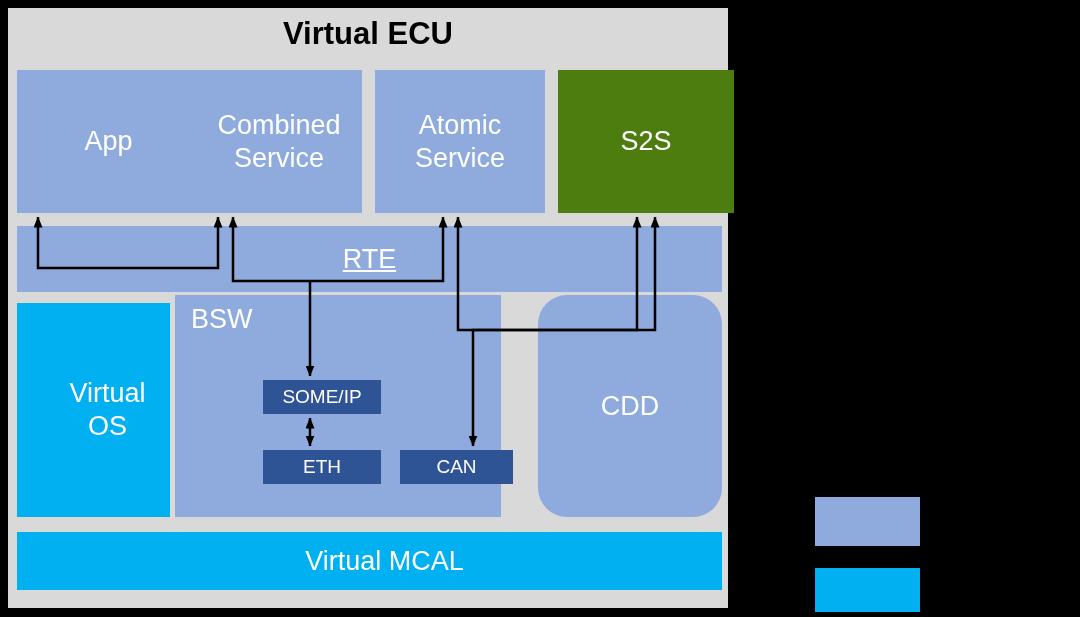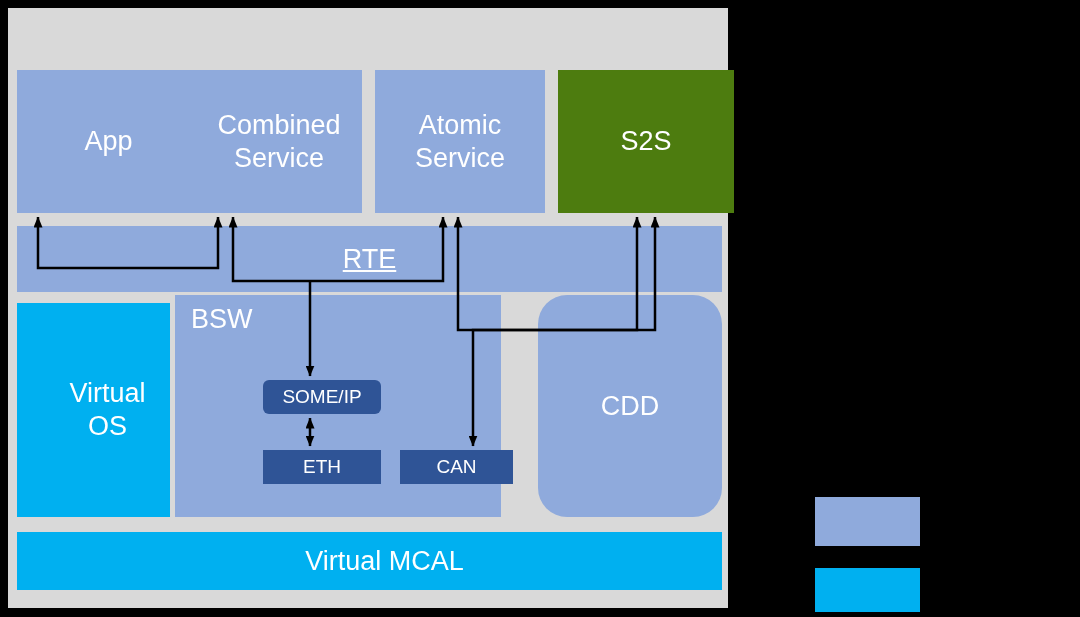--- a/index.html
+++ b/index.html
@@ -17,20 +17,21 @@
   .arrows { position:absolute; left:0; top:0; width:1080px; height:617px; pointer-events:none; }
   .legend-swatch { position:absolute; }
 </style>
 </head>
 <body>
 
 <div class="canvas">
 
   <div class="panel" style="background-color: rgb(217, 217, 217);"></div>
 
+  <div class="diagram-title">Virtual ECU</div>
 
   <div class="box" style="left: 17px; top: 70px; width: 183px; height: 143px; background-color: rgb(143, 170, 220);">
     <span class="box-label">App</span>
   </div>
   <div class="box" style="left: 196px; top: 70px; width: 166px; height: 143px; background-color: rgb(143, 170, 220);">
     <span class="box-label">Combined Service</span>
   </div>
   <div class="box" style="left: 375px; top: 70px; width: 170px; height: 143px; background-color: rgb(143, 170, 220);">
     <span class="box-label">Atomic Service</span>
   </div>
@@ -43,21 +44,21 @@
   </div>
 
   <div class="box" style="left: 17px; top: 303px; width: 153px; height: 214px; background-color: rgb(0, 176, 240); padding-left: 28px;">
     <span class="box-label">Virtual OS</span>
   </div>
 
   <div class="box" style="left: 175px; top: 295px; width: 326px; height: 222px; background-color: rgb(143, 170, 220);">
     <span class="bsw-label">BSW</span>
   </div>
 
-  <div class="box" style="left: 263px; top: 380px; width: 118px; height: 34px; background-color: rgb(47, 84, 150); border-radius: 6px;">
+  <div class="box" style="left: 263px; top: 380px; width: 118px; height: 34px; background-color: rgb(47, 84, 150);">
     <span class="box-label small-label">SOME/IP</span>
   </div>
   <div class="box" style="left: 263px; top: 450px; width: 118px; height: 34px; background-color: rgb(47, 84, 150);">
     <span class="box-label small-label">ETH</span>
   </div>
   <div class="box" style="left: 400px; top: 450px; width: 113px; height: 34px; background-color: rgb(47, 84, 150);">
     <span class="box-label small-label">CAN</span>
   </div>
 
   <div class="box" style="left: 538px; top: 295px; width: 184px; height: 222px; background-color: rgb(143, 170, 220); border-radius: 29px;">

